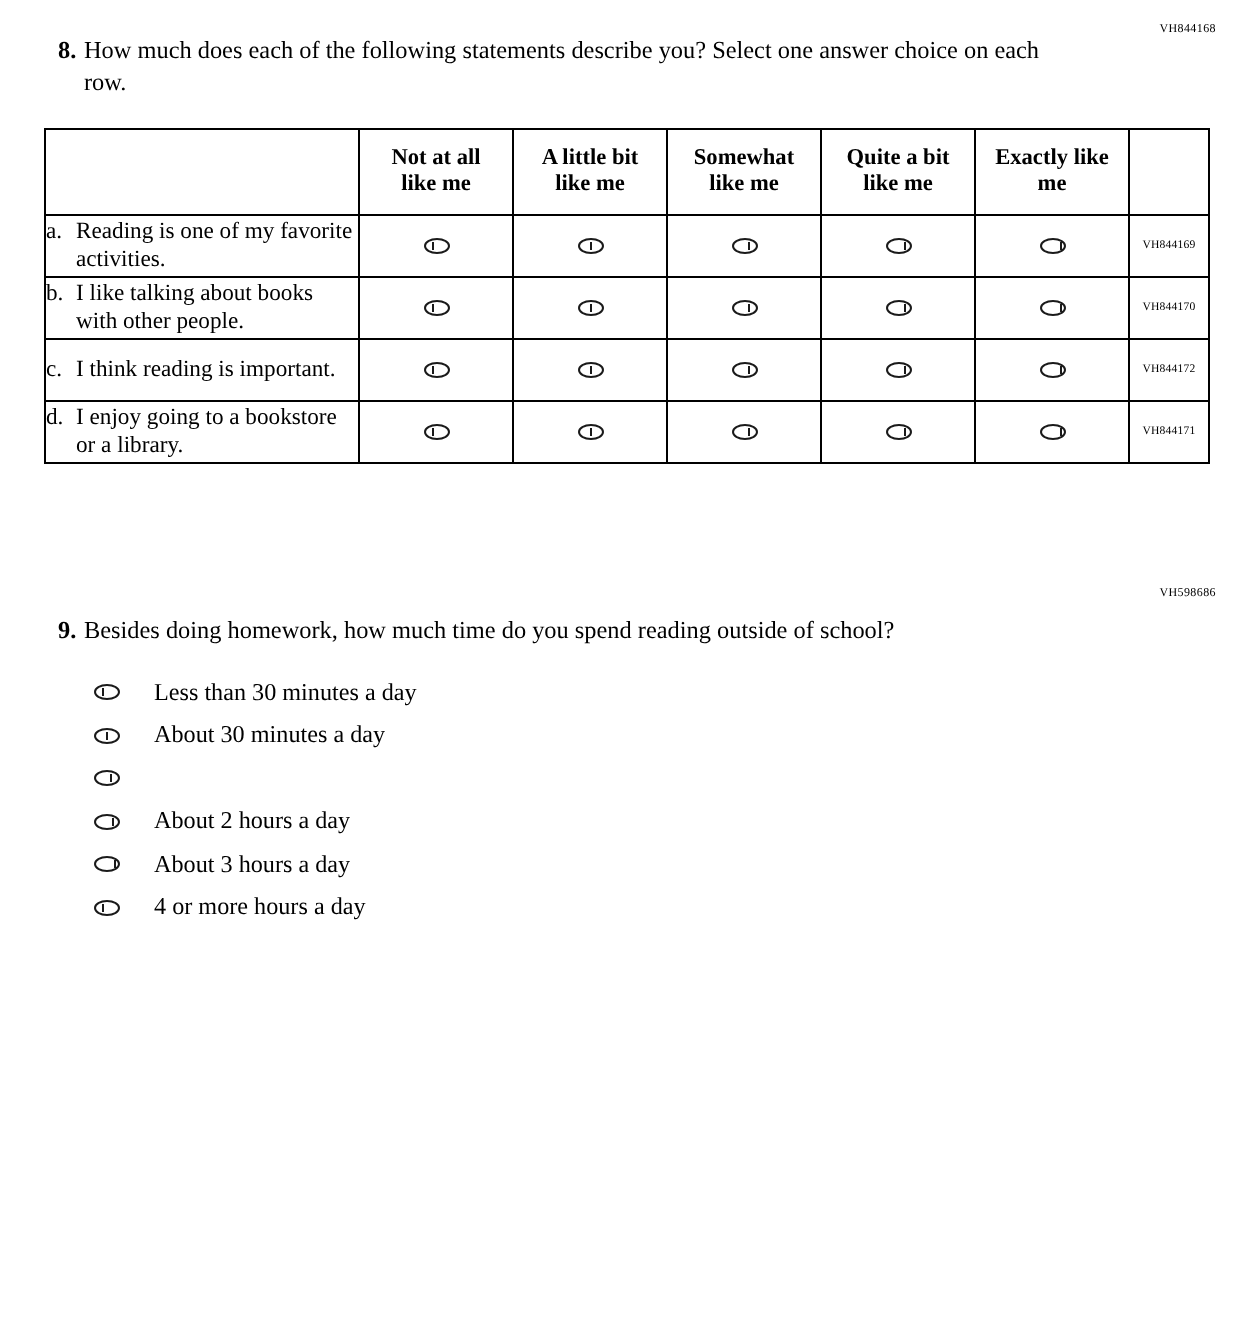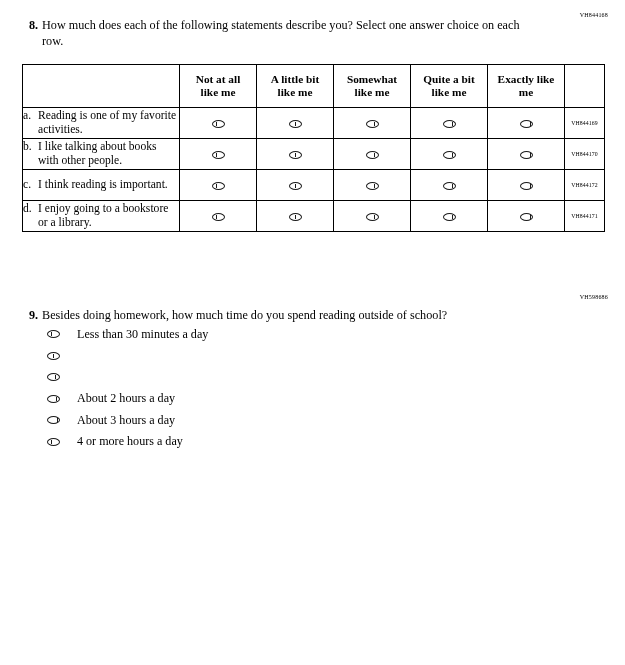--- a/index.html
+++ b/index.html
@@ -136,20 +136,21 @@
   .b6::after { left: 3px; }
 
   
   .q9-wrap {
     position: absolute;
     left: 22px;
     top: 308px;
     width: 580px;
   }
   .q9-options {
+    margin-top: 12px;
     padding-left: 25px;
   }
   .q9-option {
     display: flex;
     align-items: center;
     height: 21.5px;
     font-size: 12.1px;
   }
   .q9-option .bub {
     width: 30px;
@@ -281,20 +282,21 @@
       <div class="q9-option">
         <span class="bub">
             <span class="bubble b1"></span>
           </span>
         <span class="opt-label">Less than 30 minutes a day</span>
       </div>
       <div class="q9-option">
         <span class="bub">
             <span class="bubble b2"></span>
           </span>
+        <span class="opt-label">About 30 minutes a day</span>
       </div>
       <div class="q9-option">
         <span class="bub">
             <span class="bubble b3"></span>
           </span>
       </div>
       <div class="q9-option">
         <span class="bub">
             <span class="bubble b4"></span>
           </span>

